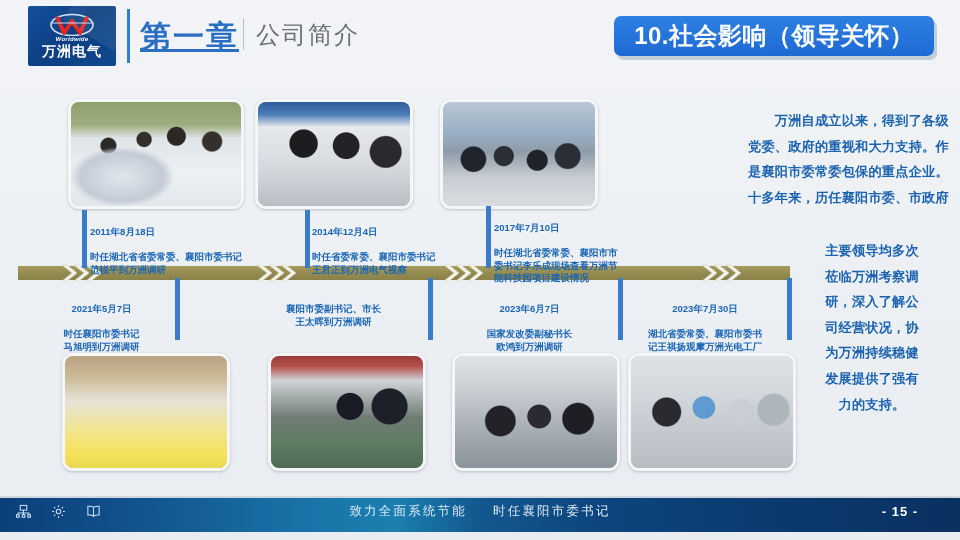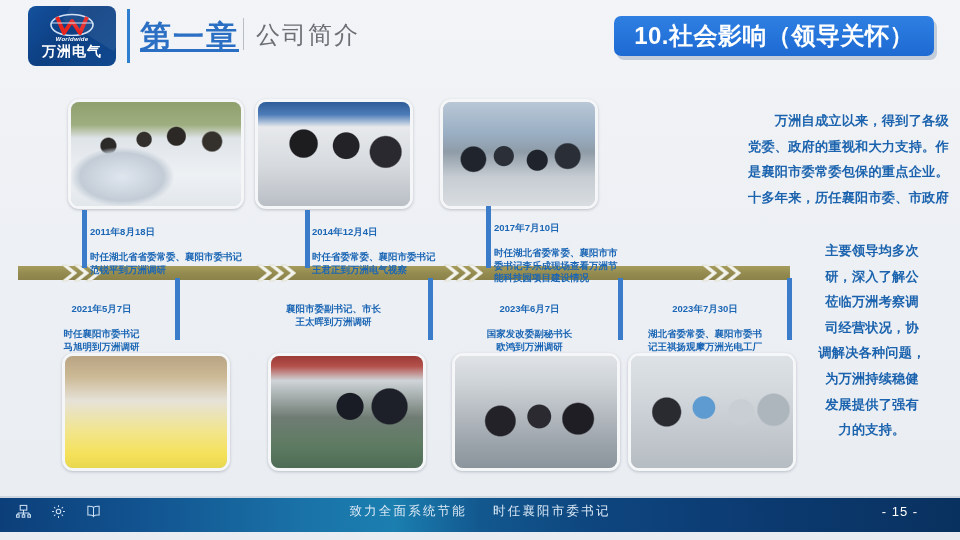--- a/index.html
+++ b/index.html
@@ -7,21 +7,21 @@
     width:960px;height:540px;overflow:hidden;
     font-family:"Liberation Sans","DejaVu Sans",sans-serif;
     background:#eef1f5;position:relative;
   }
   .slide{position:absolute;inset:0;background:linear-gradient(180deg,#f2f4f7 0%,#eceff3 55%,#e9edf2 100%);}
 
   
   .hdr{position:absolute;left:0;top:0;width:960px;height:72px;}
   .logo-box{position:absolute;left:28px;top:6px;width:88px;height:60px;
     background:linear-gradient(135deg,#14519e 0%,#0d3f82 45%,#10498f 100%);
-    border-radius:8px;overflow:hidden;}
+    border-radius:2px;overflow:hidden;}
   .logo-box:after{content:"";position:absolute;right:-18px;top:-26px;width:60px;height:60px;
     background:rgba(255,255,255,.07);transform:rotate(32deg);}
   .logo-mark{position:absolute;left:0;right:0;top:7px;text-align:center;}
   .logo-w{display:inline-block;width:46px;height:22px;position:relative;}
   .logo-w svg{display:block;}
   .logo-en{position:absolute;left:0;right:0;top:30px;text-align:center;color:#fff;
     font-size:6px;letter-spacing:.3px;font-weight:700;font-style:italic;}
   .logo-cn{position:absolute;left:0;right:0;bottom:5px;text-align:center;color:#fff;
     font-size:14px;font-weight:700;letter-spacing:1px;}
   .hdr-div{position:absolute;left:127px;top:9px;width:3px;height:54px;background:#2f7fd0;}
@@ -63,21 +63,21 @@
   .ftr{position:absolute;left:0;bottom:8px;width:960px;height:34px;
     background:linear-gradient(90deg,#0c3f79 0%,#11528f 14%,#1a73a8 32%,#1b7fb0 41%,#12588f 50%,#0e457e 62%,#0b3a70 80%,#09315f 100%);text-align:right;}
   .ftr:before{content:"";position:absolute;left:0;top:-2px;width:960px;height:2px;background:#cfd6de;}
   .ftr-icons{position:absolute;left:16px;top:0;height:26px;display:flex;align-items:center;gap:20px;}
   .ftr-icons span{display:block;width:15px;height:15px;color:#cfe2f5;}
   .ftr-txt{position:absolute;left:0;right:0;top:0;height:26px;display:flex;align-items:center;
     justify-content:center;gap:26px;color:#ddeaf7;font-size:12.5px;letter-spacing:2.2px;}
   .pg{position:absolute;right:0;top:0;width:120px;height:26px;
     background:linear-gradient(100deg,#0a3straight,#0a3568 0%,#0d4070 100%);
     display:flex;align-items:center;justify-content:center;color:#fff;font-size:13px;
-    font-weight:400;letter-spacing:1px;clip-path:polygon(14px 0,120px 0,120px 26px,0 26px);}
+    font-weight:700;letter-spacing:1px;clip-path:polygon(14px 0,120px 0,120px 26px,0 26px);}
 </style>
 </head>
 <body>
 
 <div class="slide">
 
   <div class="hdr">
 
     <div class="logo-box">
       <div class="logo-mark">
@@ -244,24 +244,23 @@
   </div>
 
   <div class="para top">
     <span class="l">　　万洲自成立以来，得到了各级</span>
     <span class="l">党委、政府的重视和大力支持。作</span>
     <span class="l">是襄阳市委常委包保的重点企业。</span>
     <span class="l">十多年来，历任襄阳市委、市政府</span>
   </div>
   <div class="para low">
     <span class="l">主要领导均多次</span>
+    <span class="l">莅临万洲考察调</span>
     <span class="l">研，深入了解公</span>
-    <span class="l">莅临万洲考察调</span>
     <span class="l">司经营状况，协</span>
-    <span class="l">调解决各种问题，</span>
     <span class="l">为万洲持续稳健</span>
     <span class="l">发展提供了强有</span>
     <span class="l">力的支持。</span>
   </div>
 
   <div class="ftr">
     <div class="ftr-icons">
       <span>
         <svg width="15" height="15" viewBox="0 0 16 16" fill="none" stroke="#cfe2f5" stroke-width="1.1">
           <rect x="4.5" y="1.5" width="7" height="5"></rect>

